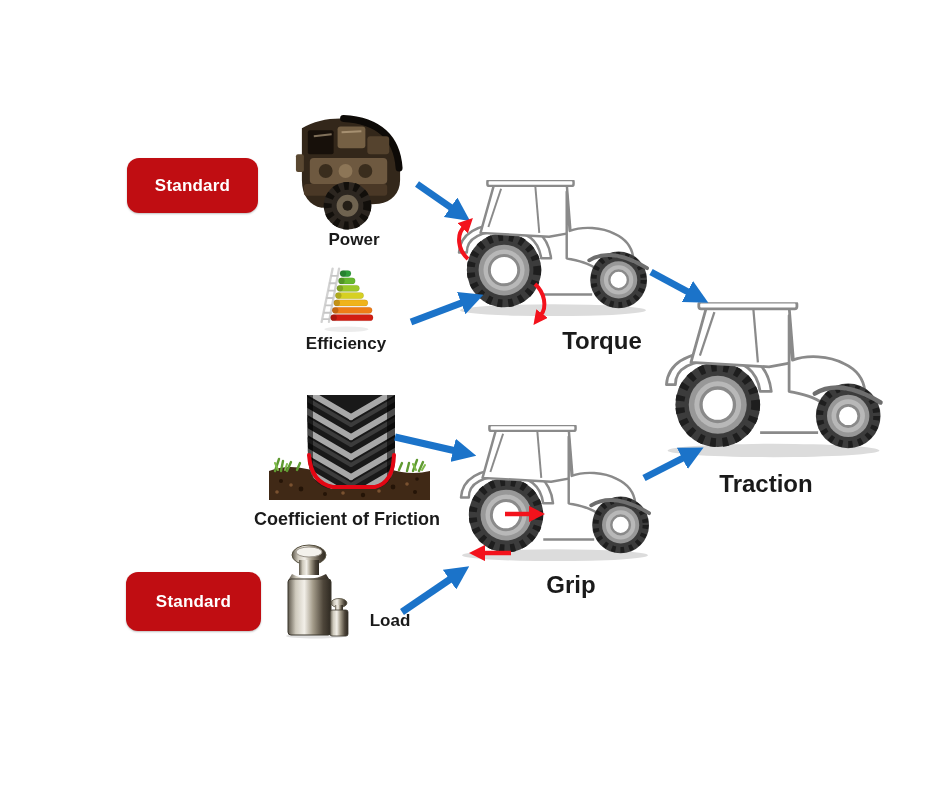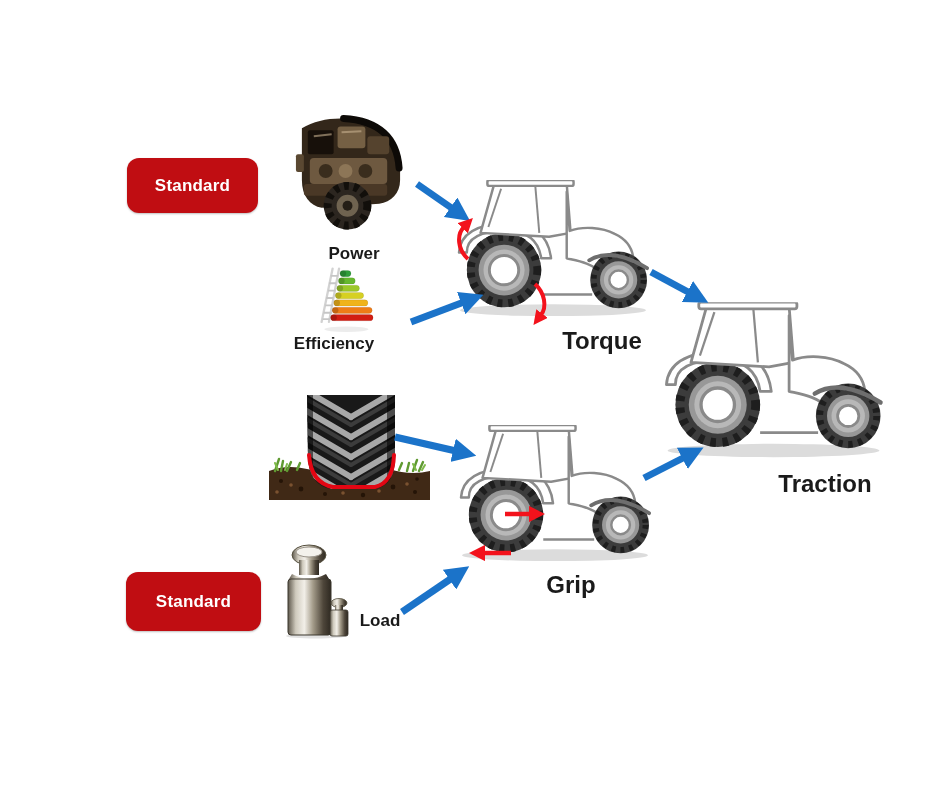--- a/index.html
+++ b/index.html
@@ -86,21 +86,21 @@
     <circle cx="58" cy="57" r="7" fill="#8d7657"></circle>
     <circle cx="78" cy="57" r="7" fill="#3a2d1d"></circle>
     <rect x="16" y="70" width="84" height="12" rx="3" fill="#4a3826"></rect>
     <rect x="8" y="40" width="8" height="18" rx="2" fill="#5a4832"></rect>
     <path d="M26,22 L44,20 M54,18 L74,17" stroke="#c7b190" stroke-width="2" opacity="0.6"></path>
     <circle cx="60" cy="92" r="24" fill="#2c2620"></circle>
     <circle cx="60" cy="92" r="20" fill="none" stroke="#120f0b" stroke-width="8" stroke-dasharray="5 5"></circle>
     <circle cx="60" cy="92" r="11" fill="#6f6350"></circle>
     <circle cx="60" cy="92" r="5" fill="#241e16"></circle>
   </svg>
-  <div class="node-label" style="left:299px;top:244px">Power</div>
+  <div class="node-label" style="left:299px;top:230px">Power</div>
 
   <svg class="abs" style="left:262px;top:262px" width="57" height="72" viewBox="0 0 62 76">
     <ellipse cx="32" cy="72" rx="24" ry="3" fill="#ececec"></ellipse>
     <path d="M17,6 L5,64 M24,6 L13,64" stroke="#d2d2d2" stroke-width="2.5" stroke-linecap="round"></path>
     <path d="M15,14 L23,14 M13,22 L21,22 M12,30 L20,30 M10,38 L18,38 M9,46 L17,46 M7,54 L16,54 M6,61 L14,61" stroke="#c6c6c6" stroke-width="2"></path>
     <g stroke="rgba(0,0,0,0.15)" stroke-width="0.6">
       <rect x="25" y="8" width="12" height="6.8" rx="3.4" fill="#2f9e3b"></rect>
       <rect x="23.3" y="16" width="18.3" height="6.8" rx="3.4" fill="#66b82e"></rect>
       <rect x="21.6" y="24" width="24.6" height="6.8" rx="3.4" fill="#9dc829"></rect>
       <rect x="19.9" y="32" width="30.9" height="6.8" rx="3.4" fill="#d6d023"></rect>
@@ -111,31 +111,31 @@
     <g fill="rgba(0,0,0,0.18)">
       <circle cx="28.4" cy="11.4" r="3.4"></circle>
         <circle cx="26.7" cy="19.4" r="3.4"></circle>
       <circle cx="25" cy="27.4" r="3.4"></circle>
         <circle cx="23.3" cy="35.4" r="3.4"></circle>
       <circle cx="21.6" cy="43.4" r="3.4"></circle>
         <circle cx="19.9" cy="51.4" r="3.4"></circle>
       <circle cx="18.2" cy="59.4" r="3.4"></circle>
     </g>
   </svg>
-  <div class="node-label" style="left:279px;top:334px">Efficiency</div>
+  <div class="node-label" style="left:291px;top:334px">Efficiency</div>
 
   <svg class="abs" style="left:400px;top:180px" width="196" height="142" viewBox="0 0 200 145">
       <use href="#tractor"></use>
     </svg>
   <div class="node-label big" style="left:547px;top:327px">Torque</div>
 
   <svg class="abs" style="left:607px;top:302px" width="223" height="162" viewBox="0 0 200 145">
       <use href="#tractor"></use>
     </svg>
-  <div class="node-label big" style="left:770px;top:470px">Traction</div>
+  <div class="node-label big" style="left:711px;top:470px">Traction</div>
 
   <svg class="abs" style="left:212px;top:393px" width="166" height="112" viewBox="0 0 166 112">
     <defs>
       <clipPath id="tireclip">
         <path d="M40,2 L128,2 L128,64 Q128,92 108,96 L64,96 Q42,92 41,64 Z"></path>
       </clipPath>
     </defs>
     <path d="M2,78 Q20,71 40,76 T80,75 T122,76 T163,78 L163,107 L2,107 Z" fill="#402916"></path>
     <g fill="#241407">
         <circle cx="14" cy="88" r="2"></circle>
@@ -169,20 +169,21 @@
       </g>
       <g stroke="#3c3c3c" stroke-width="4">
         <path d="M36,4 L84,32 M36,24 L84,52 M36,44 L84,72 M36,64 L84,92"></path>
         <path d="M132,4 L84,32 M132,24 L84,52 M132,44 L84,72 M132,64 L84,92"></path>
       </g>
       <rect x="38" y="0" width="8" height="100" fill="#000000" opacity="0.55"></rect>
       <rect x="120" y="0" width="8" height="100" fill="#000000" opacity="0.55"></rect>
     </g>
     <path d="M42,62 Q44,90 66,94 L108,94 Q126,90 127,62" fill="none" stroke="#e30613" stroke-width="4" stroke-linecap="round"></path>
   </svg>
+  <div class="node-label med" style="left:292px;top:509px">Coefficient of Friction</div>
 
   <svg class="abs" style="left:402px;top:425px" width="196" height="142" viewBox="0 0 200 145">
       <use href="#tractor"></use>
     </svg>
   <div class="node-label big" style="left:516px;top:571px">Grip</div>
 
   <svg class="abs" style="left:230px;top:543px" width="66" height="96" viewBox="0 0 66 96">
     <defs>
       <linearGradient id="metal" x1="0" y1="0" x2="1" y2="0">
         <stop offset="0" stop-color="#5e584c"></stop>
@@ -197,21 +198,21 @@
     <rect x="40" y="56" width="5" height="36" fill="#2a241c"></rect>
     <ellipse cx="24" cy="12" rx="17" ry="10" fill="url(#metal)" stroke="#55503f" stroke-width="1"></ellipse>
     <ellipse cx="24" cy="9" rx="13" ry="5" fill="#f4f2ec" stroke="#9a948a" stroke-width="1"></ellipse>
     <rect x="14" y="17" width="20" height="15" fill="url(#metal)"></rect>
     <path d="M7,31 Q24,40 41,31 L44,36 Q24,45 4,36 Z" fill="url(#metal)"></path>
     <rect x="3" y="36" width="43" height="56" rx="3" fill="url(#metal)" stroke="#3b362c" stroke-width="1"></rect>
     <ellipse cx="54" cy="60" rx="8" ry="4.5" fill="url(#metal)" stroke="#55503f" stroke-width="0.8"></ellipse>
     <rect x="50" y="62" width="8" height="5" fill="url(#metal)"></rect>
     <rect x="45" y="67" width="18" height="26" rx="2" fill="url(#metal)" stroke="#3b362c" stroke-width="0.8"></rect>
   </svg>
-  <div class="node-label" style="left:325px;top:611px">Load</div>
+  <div class="node-label" style="left:335px;top:611px">Load</div>
 
   <div class="badge" style="left:71px;top:572px;width:135px;height:59px">
     <span>Standard</span>
   </div>
 
   <svg class="overlay" width="940" height="788" viewBox="0 0 940 788">
     <defs>
       <marker id="ab" viewBox="0 0 4 4" markerWidth="3.4" markerHeight="3.4" refX="0.5" refY="2" orient="auto">
         <path d="M0,0 L4,2 L0,4 Z" style="fill:var(--arrow-blue,#1b73c9)"></path>
       </marker>

